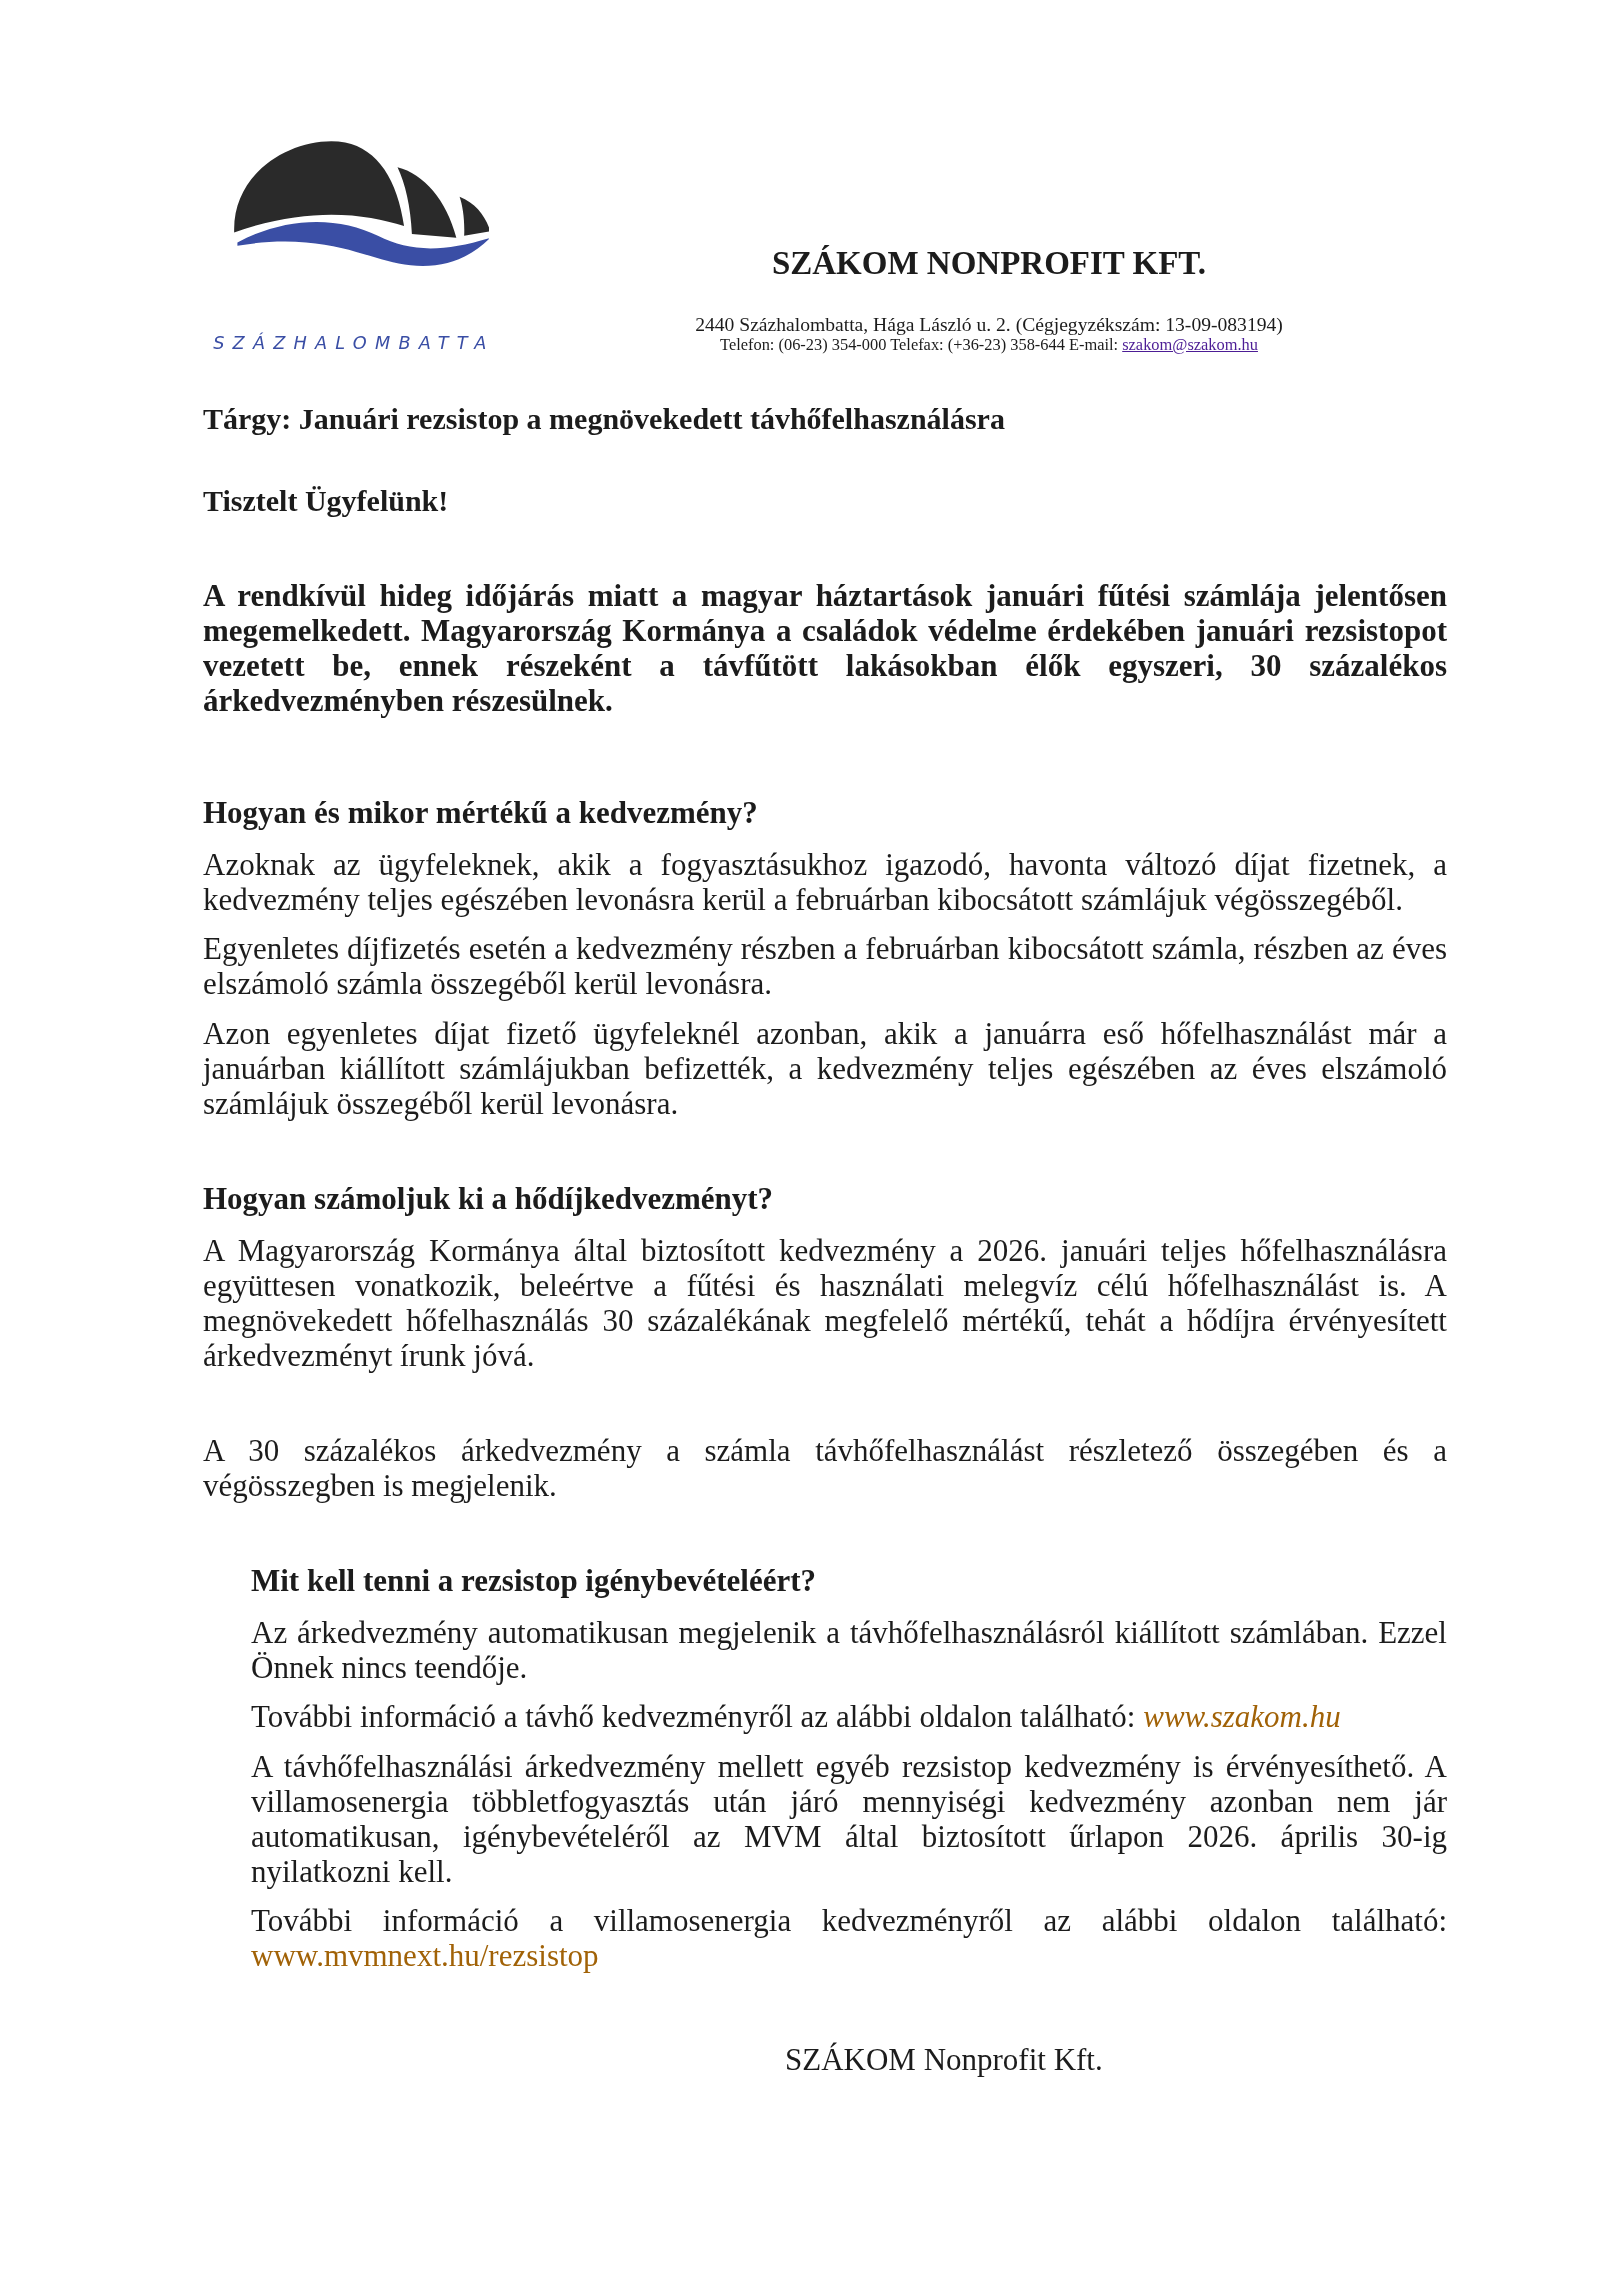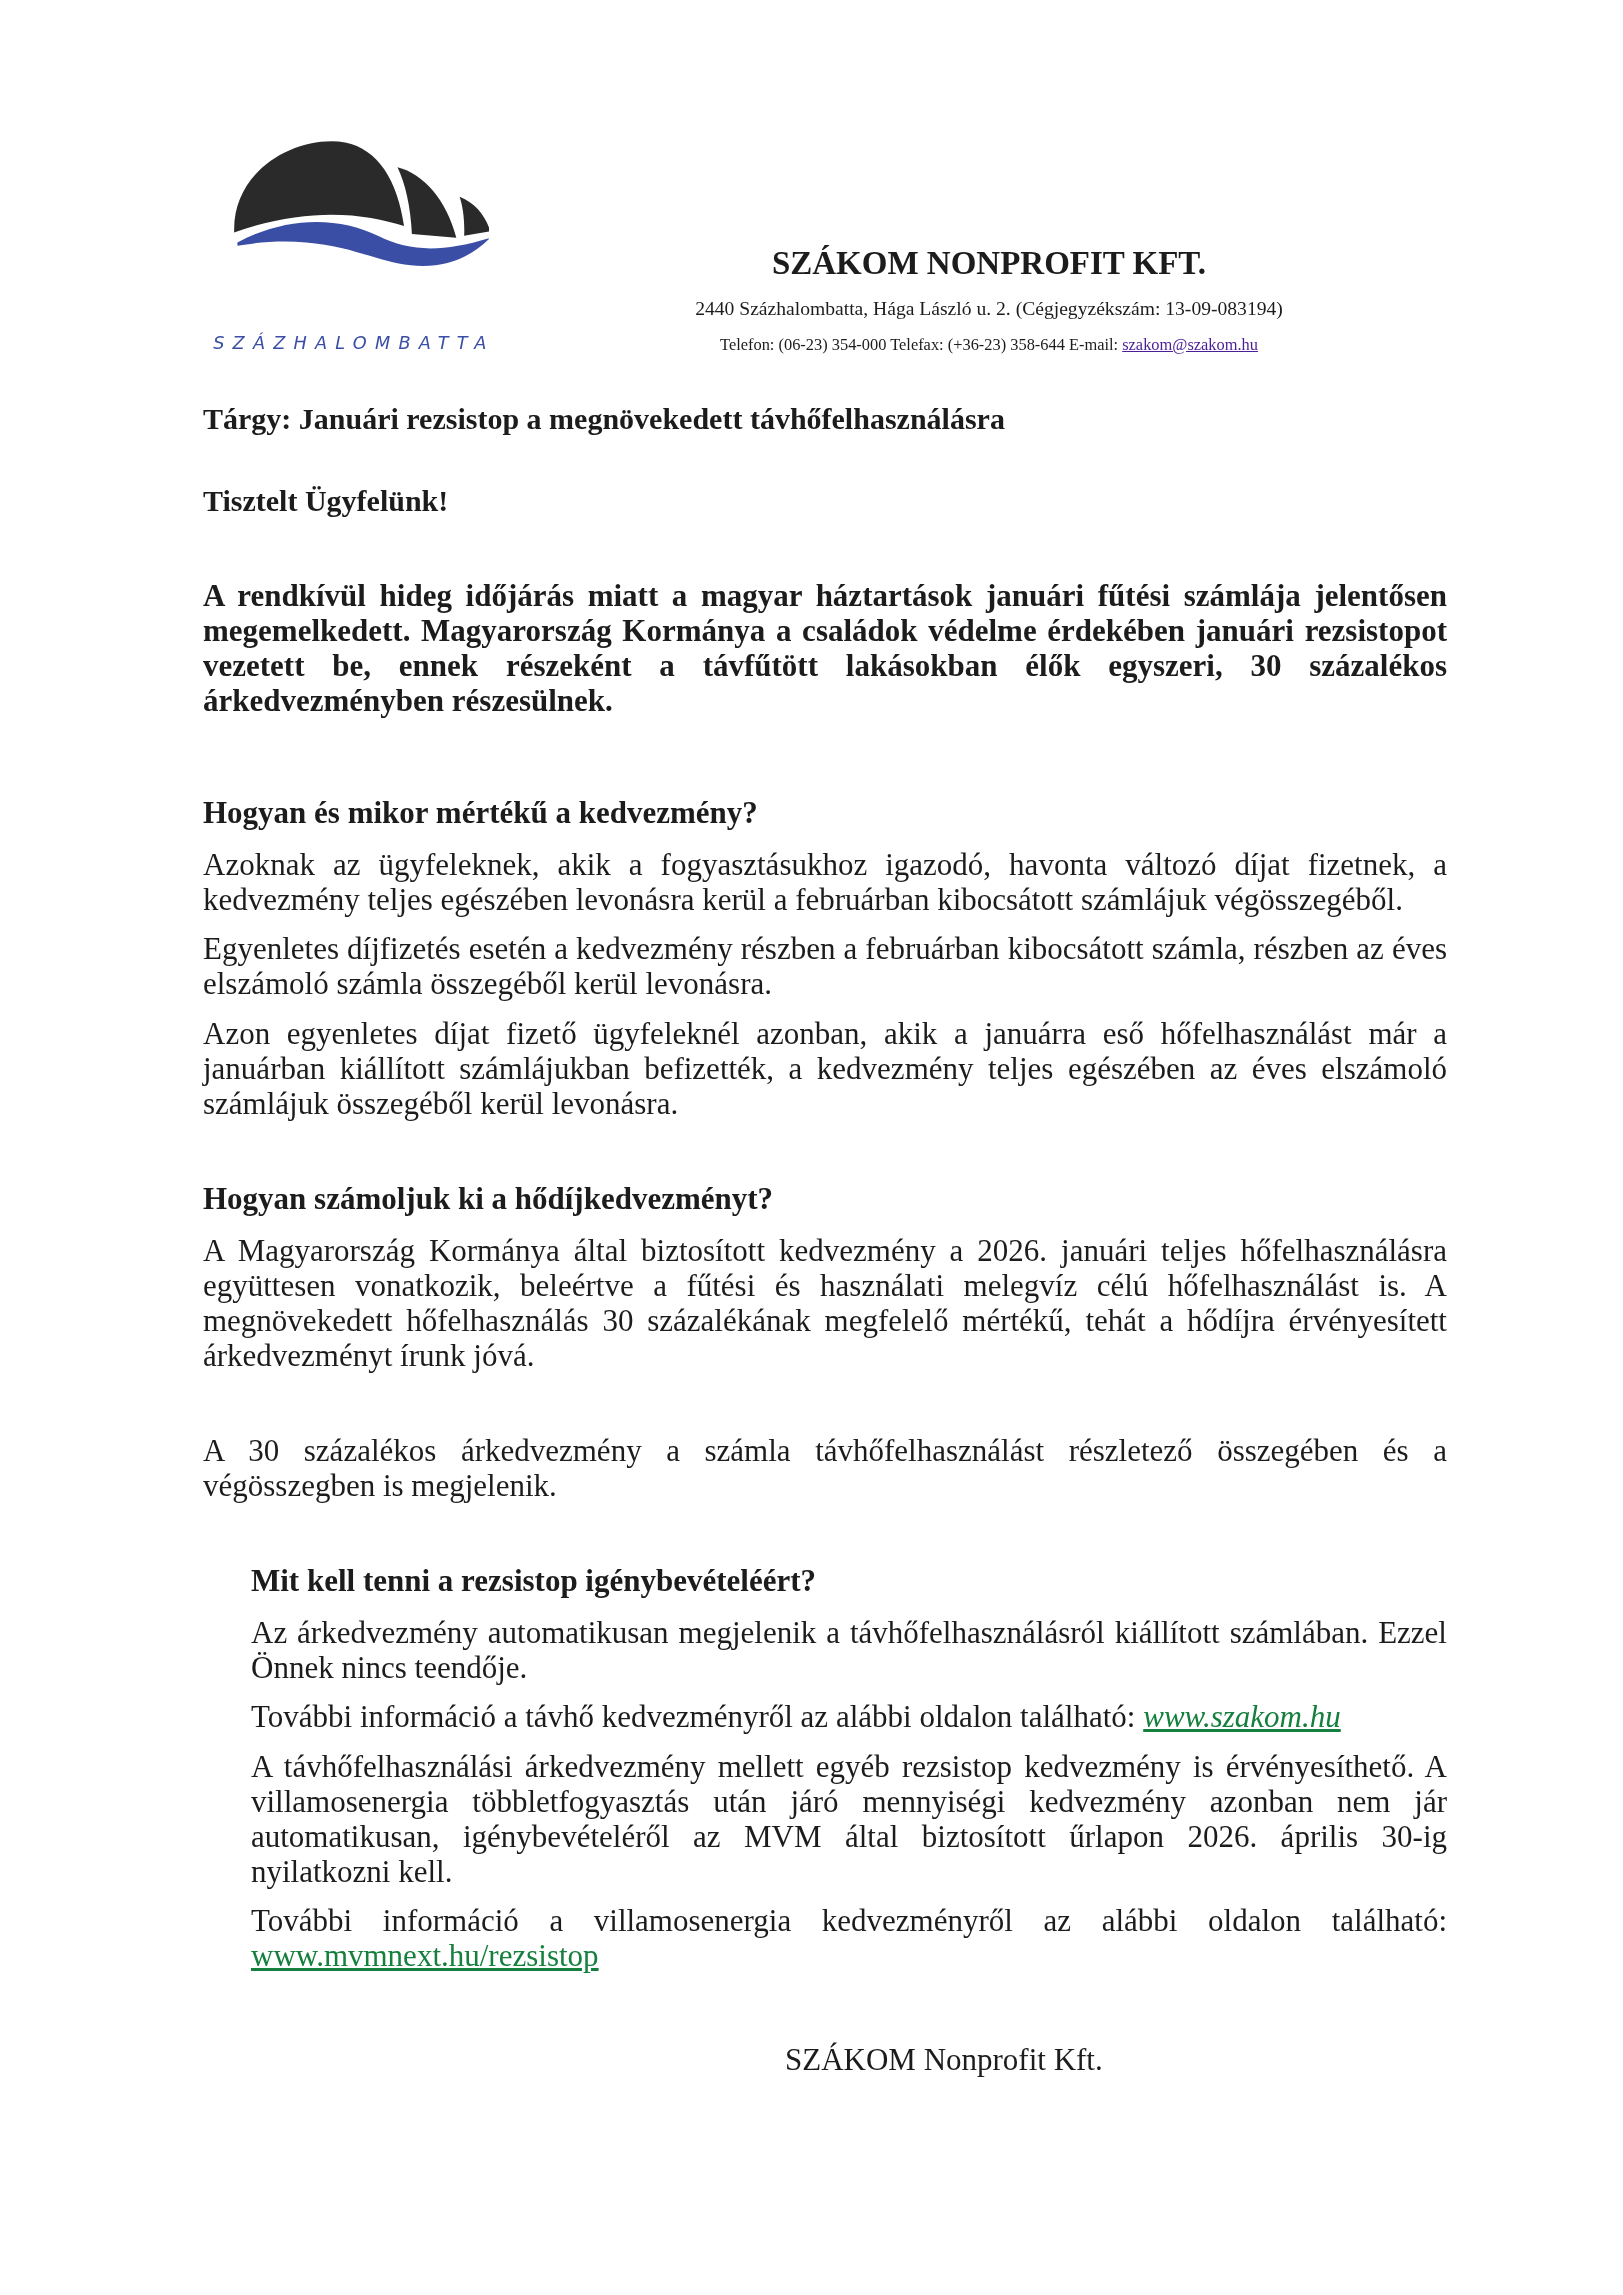--- a/index.html
+++ b/index.html
@@ -6,32 +6,32 @@
   body { width: 1623px; height: 2295px; position: relative; overflow: hidden;
          font-family: "Liberation Serif", "DejaVu Serif", serif; color: #1c1c1c; }
   .logo { position: absolute; left: 208px; top: 128px; width: 281px; height: 232px; }
   .logo svg { width: 281px; height: 170px; display: block; }
   .logo-word { position: absolute; left: 3.3px; top: 141px; font-family: "DejaVu Sans", sans-serif;
                font-weight: bold; font-size: 63px; color: #3a4ea5; letter-spacing: 0.7px; line-height: 1; }
   .logo-city { position: absolute; left: 5.2px; top: 207px; font-family: "DejaVu Sans", sans-serif;
                font-style: italic; font-size: 17.7px; color: #3a4ea5; letter-spacing: 8.2px; line-height: 1; }
   .company { position: absolute; left: 655px; width: 668px; text-align: center; }
   .company-name { top: 245px; font-size: 33px; font-weight: bold; }
-  .company-addr { top: 298px; font-size: 19.6px; }
+  .company-addr { top: 314px; font-size: 19.6px; }
   .company-contact { top: 335px; font-size: 16.4px; }
   .company-contact a { color: #4c1d95; text-decoration: underline; }
   .content { position: absolute; left: 203px; top: 401px; width: 1244px; font-size: 31px; line-height: 35px; }
   .subject { font-weight: bold; font-size: 30px; margin: 0 0 47px 0; }
   .greeting { font-weight: bold; font-size: 30px; margin: 2px 0 60px 0; }
   .intro { font-weight: bold; text-align: justify; margin: 0 0 77px 0; }
   .section-title { font-weight: bold; margin: 0 0 17px 0; }
   .para { text-align: justify; margin: 0 0 14.4px 0; }
   .section { margin-bottom: 60px; }
   .section:last-of-type { margin-bottom: 0; margin-left: 48px; }
-  a.link { color: #15803d; text-decoration: underline; }
+  a.link { color: #a16207; }
   a.link.italic { font-style: italic; }
   .signature { position: absolute; left: 785px; top: 2042px; font-size: 31px; }
 </style>
 </head>
 <body>
 
 <div class="logo">
   <svg viewBox="0 0 430 260">
     <path fill="#2a2a2a" d="M40 155 C 40 60, 140 10, 210 22 C 260 32, 290 80, 300 150 C 240 130, 150 120, 40 160 Z"></path>
     <path fill="#2a2a2a" d="M290 60 C 330 70, 365 110, 380 168 L 312 162 C 310 120, 302 85, 290 60 Z"></path>

